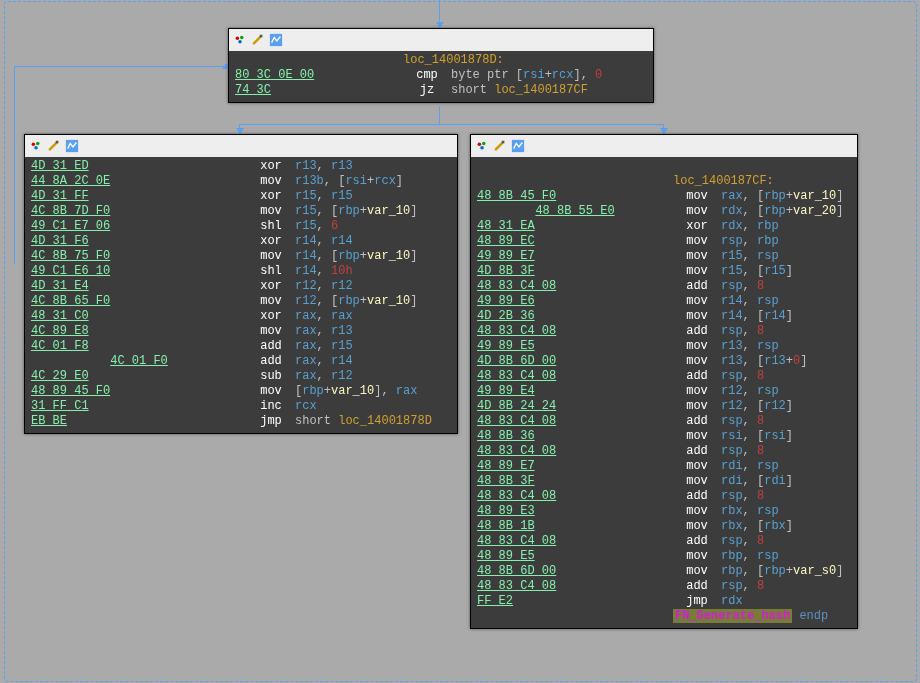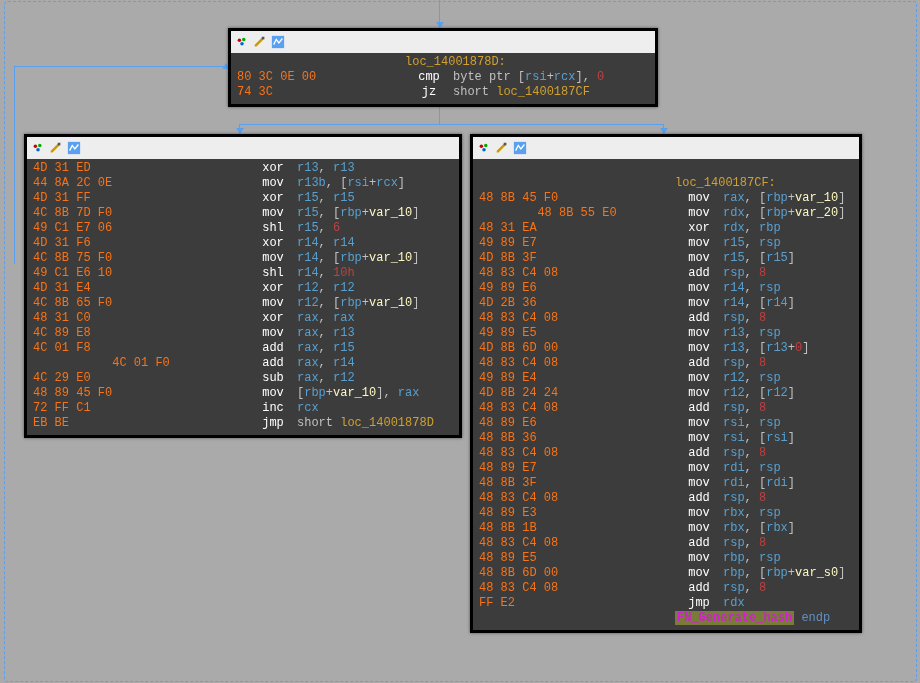--- a/index.html
+++ b/index.html
@@ -24,38 +24,38 @@
     top: 1px;
     width: 911px;
     height: 679px;
     border: 1px dashed #5aa0f0;
     border-radius: 4px;
     pointer-events: none;
   }
   .node {
     position: absolute;
     background: #3c3c3c;
-    border: 3px solid #000000;
+    border: 1px solid #000000;
     box-shadow: 0 0 3px rgba(0,0,0,0.5);
   }
   .titlebar {
     background: #eee;
     height: 18px;
     padding: 2px 4px;
     display: flex;
     align-items: center;
     gap: 4px;
   }
   .titlebar .icn { width:14px; height:14px; display:inline-block; }
   .content {
     padding: 2px 6px 4px 6px;
     line-height: 15px;
   }
   .row { white-space: nowrap; }
-  .hx   { display:inline-block; width:96px;  color:#f97316; }
+  .hx   { display:inline-block; width:96px;  color:#86efac;text-decoration:underline; }
   .mnc  { display:inline-block; width:48px;  color:#fff;text-align:center; }
   .hx2  { display:inline-block; width:168px; color:#808080; }
   .opd  { display:inline-block; }
   .reg  { color:#58a0d0; }
   .num  { color:#c04040; }
   .var  { color:#fef9c3; }
   .lbl  { color:#d0a030; }
   .txt  { color:#c0c0c0; }
   .func { color:#d020d0; font-weight:bold; background:#7a7a3a; padding:0 2px;}
   .kw   { color:#6090c0;margin-top:44px; }
@@ -160,21 +160,21 @@
         <div class="row"><span class="hx" style="width: 216px;">4C 8B 75 F0</span><span class="mnc">mov</span><span class="opd"><span class="reg">r14</span><span class="txt">, [</span><span class="reg">rbp</span><span class="txt">+</span><span class="var">var_10</span><span class="txt">]</span></span></div>
         <div class="row"><span class="hx" style="width: 216px;">49 C1 E6 10</span><span class="mnc">shl</span><span class="opd"><span class="reg">r14</span><span class="txt">, </span><span class="num">10h</span></span></div>
         <div class="row"><span class="hx" style="width: 216px;">4D 31 E4</span><span class="mnc">xor</span><span class="opd"><span class="reg">r12</span><span class="txt">, </span><span class="reg">r12</span></span></div>
         <div class="row"><span class="hx" style="width: 216px;">4C 8B 65 F0</span><span class="mnc">mov</span><span class="opd"><span class="reg">r12</span><span class="txt">, [</span><span class="reg">rbp</span><span class="txt">+</span><span class="var">var_10</span><span class="txt">]</span></span></div>
         <div class="row"><span class="hx" style="width: 216px;">48 31 C0</span><span class="mnc">xor</span><span class="opd"><span class="reg">rax</span><span class="txt">, </span><span class="reg">rax</span></span></div>
         <div class="row"><span class="hx" style="width: 216px;">4C 89 E8</span><span class="mnc">mov</span><span class="opd"><span class="reg">rax</span><span class="txt">, </span><span class="reg">r13</span></span></div>
         <div class="row"><span class="hx" style="width: 216px;">4C 01 F8</span><span class="mnc">add</span><span class="opd"><span class="reg">rax</span><span class="txt">, </span><span class="reg">r15</span></span></div>
         <div class="row"><span class="hx" style="width: 216px; text-align: center;">4C 01 F0</span><span class="mnc">add</span><span class="opd"><span class="reg">rax</span><span class="txt">, </span><span class="reg">r14</span></span></div>
         <div class="row"><span class="hx" style="width: 216px;">4C 29 E0</span><span class="mnc">sub</span><span class="opd"><span class="reg">rax</span><span class="txt">, </span><span class="reg">r12</span></span></div>
         <div class="row"><span class="hx" style="width: 216px;">48 89 45 F0</span><span class="mnc">mov</span><span class="opd"><span class="txt">[</span><span class="reg">rbp</span><span class="txt">+</span><span class="var">var_10</span><span class="txt">], </span><span class="reg">rax</span></span></div>
-        <div class="row"><span class="hx" style="width: 216px;">72 FF C1</span><span class="mnc">inc</span><span class="opd"><span class="reg">rcx</span></span></div>
+        <div class="row"><span class="hx" style="width: 216px;">31 FF C1</span><span class="mnc">inc</span><span class="opd"><span class="reg">rcx</span></span></div>
         <div class="row"><span class="hx" style="width: 216px;">EB BE</span><span class="mnc">jmp</span><span class="opd"><span class="txt">short </span><span class="lbl">loc_14001878D</span></span></div>
       </div>
   </div>
 
   <div class="node" style="left:470px; top:134px; width:386px;">
     <div class="titlebar">
       <span class="icn">
         <svg viewBox="0 0 16 16">
             <circle cx="5" cy="6" r="2" fill="#c00"></circle>
             <circle cx="10" cy="5" r="2" fill="#0a0"></circle>
@@ -193,33 +193,33 @@
             <path d="M3 11 L6 5 L9 9 L13 4" stroke="#fff" fill="none" stroke-width="1.5"></path>
           </svg>
       </span>
     </div>
     <div class="content" id="right-content">
         <div class="row">&nbsp;</div>
         <div class="row"><span class="hx2" style="width: 196px;"></span><span class="labelline">loc_1400187CF:</span></div>
         <div class="row"><span class="hx" style="width: 196px;">48 8B 45 F0</span><span class="mnc">mov</span><span class="opd"><span class="reg">rax</span><span class="txt">, [</span><span class="reg">rbp</span><span class="txt">+</span><span class="var">var_10</span><span class="txt">]</span></span></div>
         <div class="row"><span class="hx" style="width: 196px; text-align: center;">48 8B 55 E0</span><span class="mnc">mov</span><span class="opd"><span class="reg">rdx</span><span class="txt">, [</span><span class="reg">rbp</span><span class="txt">+</span><span class="var">var_20</span><span class="txt">]</span></span></div>
         <div class="row"><span class="hx" style="width: 196px;">48 31 EA</span><span class="mnc">xor</span><span class="opd"><span class="reg">rdx</span><span class="txt">, </span><span class="reg">rbp</span></span></div>
+        <div class="row"><span class="hx" style="width: 196px;">48 89 EC</span><span class="mnc">mov</span><span class="opd"><span class="reg">rsp</span><span class="txt">, </span><span class="reg">rbp</span></span></div>
         <div class="row"><span class="hx" style="width: 196px;">49 89 E7</span><span class="mnc">mov</span><span class="opd"><span class="reg">r15</span><span class="txt">, </span><span class="reg">rsp</span></span></div>
         <div class="row"><span class="hx" style="width: 196px;">4D 8B 3F</span><span class="mnc">mov</span><span class="opd"><span class="reg">r15</span><span class="txt">, [</span><span class="reg">r15</span><span class="txt">]</span></span></div>
         <div class="row"><span class="hx" style="width: 196px;">48 83 C4 08</span><span class="mnc">add</span><span class="opd"><span class="reg">rsp</span><span class="txt">, </span><span class="num">8</span></span></div>
         <div class="row"><span class="hx" style="width: 196px;">49 89 E6</span><span class="mnc">mov</span><span class="opd"><span class="reg">r14</span><span class="txt">, </span><span class="reg">rsp</span></span></div>
         <div class="row"><span class="hx" style="width: 196px;">4D 2B 36</span><span class="mnc">mov</span><span class="opd"><span class="reg">r14</span><span class="txt">, [</span><span class="reg">r14</span><span class="txt">]</span></span></div>
         <div class="row"><span class="hx" style="width: 196px;">48 83 C4 08</span><span class="mnc">add</span><span class="opd"><span class="reg">rsp</span><span class="txt">, </span><span class="num">8</span></span></div>
         <div class="row"><span class="hx" style="width: 196px;">49 89 E5</span><span class="mnc">mov</span><span class="opd"><span class="reg">r13</span><span class="txt">, </span><span class="reg">rsp</span></span></div>
         <div class="row"><span class="hx" style="width: 196px;">4D 8B 6D 00</span><span class="mnc">mov</span><span class="opd"><span class="reg">r13</span><span class="txt">, [</span><span class="reg">r13</span><span class="txt">+</span><span class="num">0</span><span class="txt">]</span></span></div>
         <div class="row"><span class="hx" style="width: 196px;">48 83 C4 08</span><span class="mnc">add</span><span class="opd"><span class="reg">rsp</span><span class="txt">, </span><span class="num">8</span></span></div>
         <div class="row"><span class="hx" style="width: 196px;">49 89 E4</span><span class="mnc">mov</span><span class="opd"><span class="reg">r12</span><span class="txt">, </span><span class="reg">rsp</span></span></div>
         <div class="row"><span class="hx" style="width: 196px;">4D 8B 24 24</span><span class="mnc">mov</span><span class="opd"><span class="reg">r12</span><span class="txt">, [</span><span class="reg">r12</span><span class="txt">]</span></span></div>
         <div class="row"><span class="hx" style="width: 196px;">48 83 C4 08</span><span class="mnc">add</span><span class="opd"><span class="reg">rsp</span><span class="txt">, </span><span class="num">8</span></span></div>
-        <div class="row"><span class="hx" style="width: 196px;">48 89 E6</span><span class="mnc">mov</span><span class="opd"><span class="reg">rsi</span><span class="txt">, </span><span class="reg">rsp</span></span></div>
         <div class="row"><span class="hx" style="width: 196px;">48 8B 36</span><span class="mnc">mov</span><span class="opd"><span class="reg">rsi</span><span class="txt">, [</span><span class="reg">rsi</span><span class="txt">]</span></span></div>
         <div class="row"><span class="hx" style="width: 196px;">48 83 C4 08</span><span class="mnc">add</span><span class="opd"><span class="reg">rsp</span><span class="txt">, </span><span class="num">8</span></span></div>
         <div class="row"><span class="hx" style="width: 196px;">48 89 E7</span><span class="mnc">mov</span><span class="opd"><span class="reg">rdi</span><span class="txt">, </span><span class="reg">rsp</span></span></div>
         <div class="row"><span class="hx" style="width: 196px;">48 8B 3F</span><span class="mnc">mov</span><span class="opd"><span class="reg">rdi</span><span class="txt">, [</span><span class="reg">rdi</span><span class="txt">]</span></span></div>
         <div class="row"><span class="hx" style="width: 196px;">48 83 C4 08</span><span class="mnc">add</span><span class="opd"><span class="reg">rsp</span><span class="txt">, </span><span class="num">8</span></span></div>
         <div class="row"><span class="hx" style="width: 196px;">48 89 E3</span><span class="mnc">mov</span><span class="opd"><span class="reg">rbx</span><span class="txt">, </span><span class="reg">rsp</span></span></div>
         <div class="row"><span class="hx" style="width: 196px;">48 8B 1B</span><span class="mnc">mov</span><span class="opd"><span class="reg">rbx</span><span class="txt">, [</span><span class="reg">rbx</span><span class="txt">]</span></span></div>
         <div class="row"><span class="hx" style="width: 196px;">48 83 C4 08</span><span class="mnc">add</span><span class="opd"><span class="reg">rsp</span><span class="txt">, </span><span class="num">8</span></span></div>
         <div class="row"><span class="hx" style="width: 196px;">48 89 E5</span><span class="mnc">mov</span><span class="opd"><span class="reg">rbp</span><span class="txt">, </span><span class="reg">rsp</span></span></div>
         <div class="row"><span class="hx" style="width: 196px;">48 8B 6D 00</span><span class="mnc">mov</span><span class="opd"><span class="reg">rbp</span><span class="txt">, [</span><span class="reg">rbp</span><span class="txt">+</span><span class="var">var_s0</span><span class="txt">]</span></span></div>

